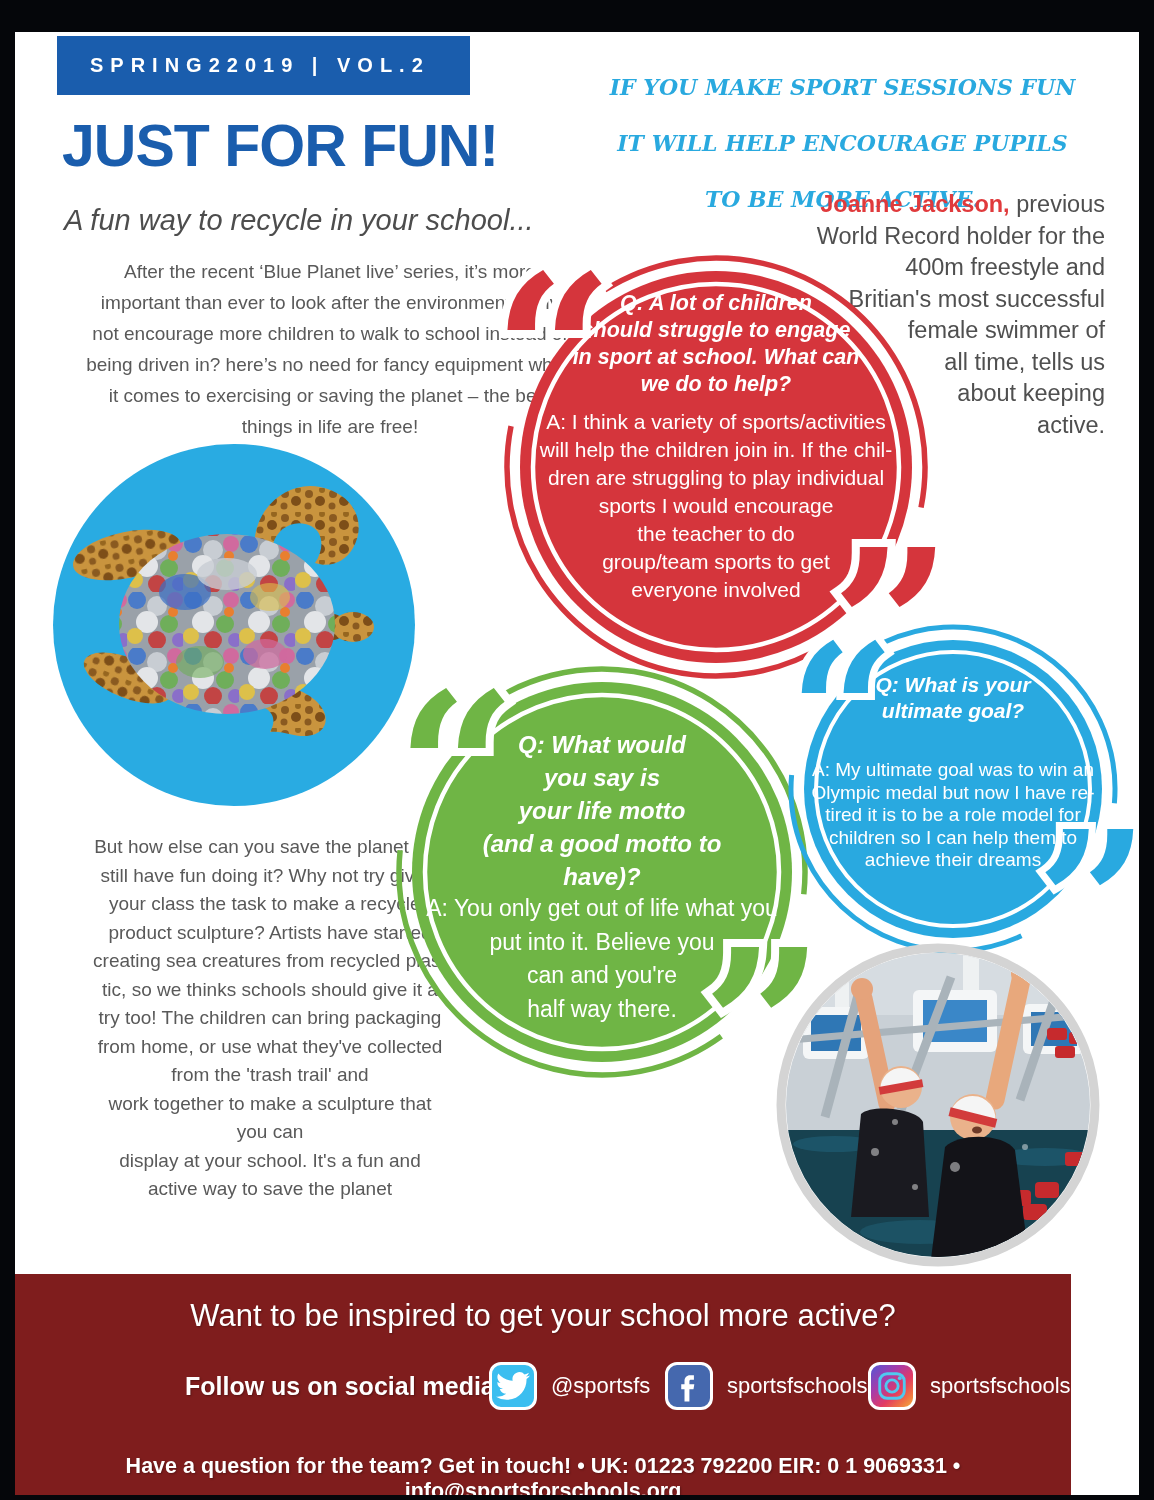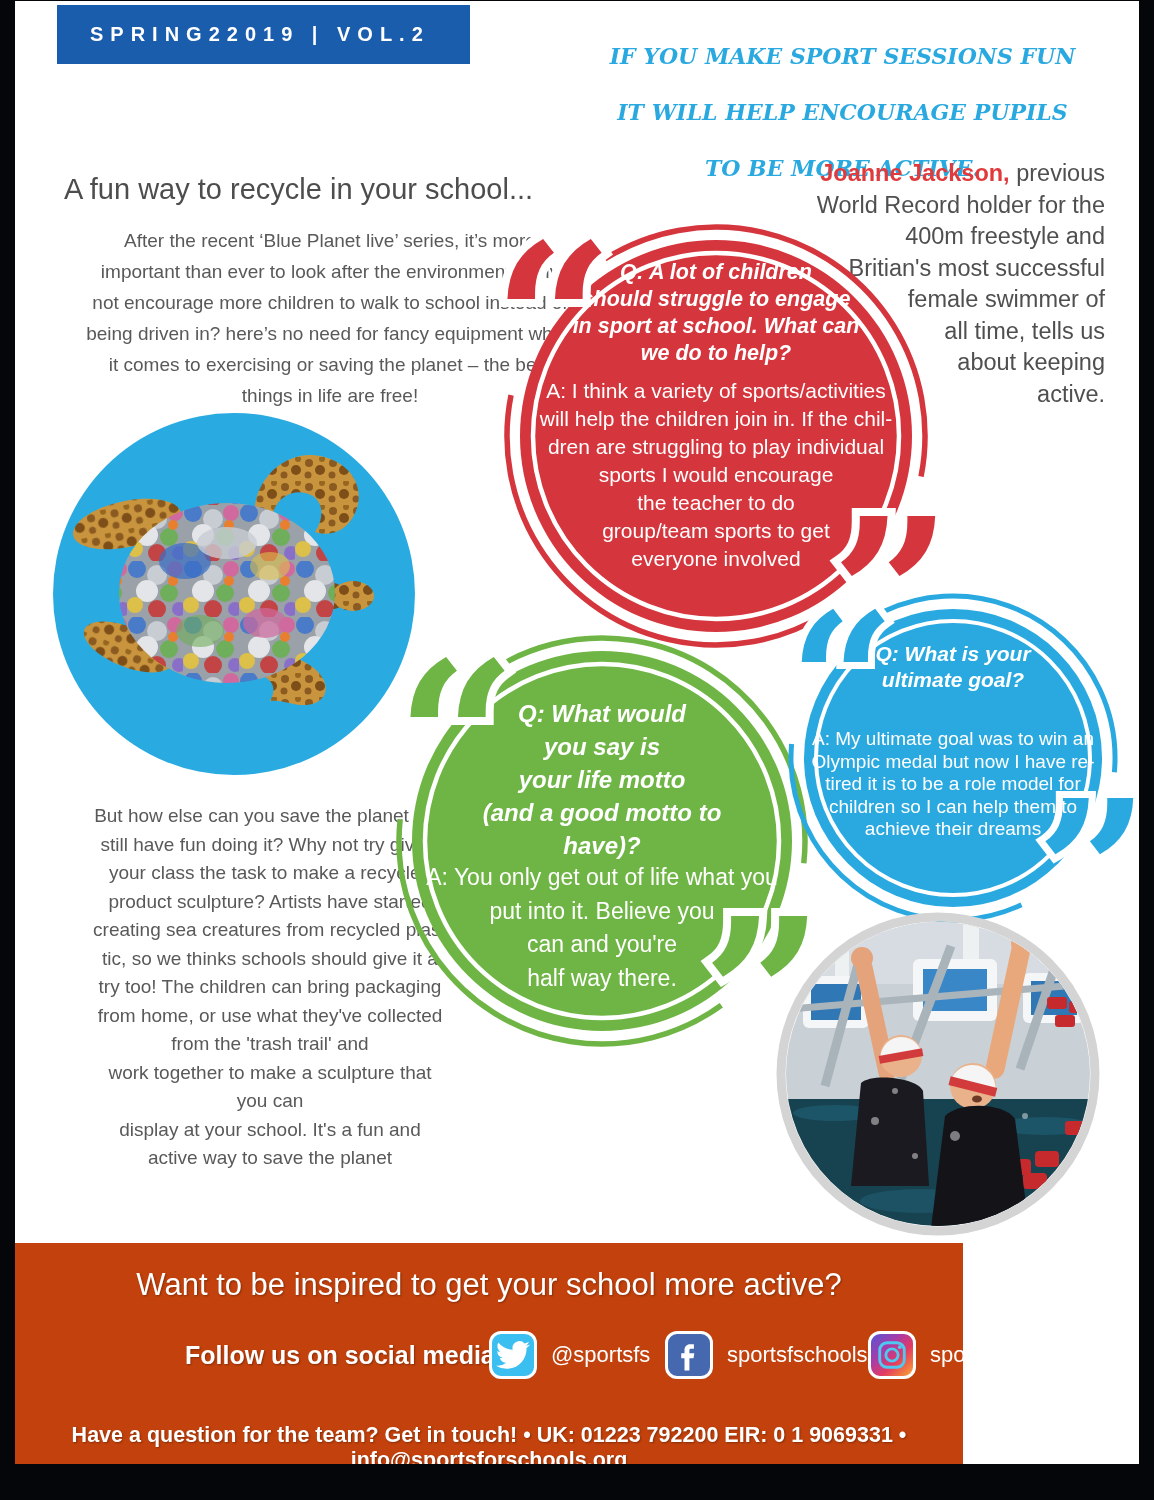--- a/index.html
+++ b/index.html
@@ -1,43 +1,43 @@
 <!DOCTYPE html>
 <html><head>
 <meta charset="utf-8">
 <style>
   html,body{margin:0;padding:0;background:#222;}
   .canvas{position:relative;width:1154px;height:1500px;background:#05060a;
           font-family:"Liberation Sans",sans-serif;overflow:hidden;}
-  .page{position:absolute;left:15px;top:1px;width:1124px;height:1463px;background:#ffffff;overflow:hidden;}
+  .page{position:absolute;left:15px;top:32px;width:1124px;height:1463px;background:#ffffff;overflow:hidden;}
   .abs{position:absolute;}
   .banner{left:42px;top:4px;width:413px;height:59px;background:#1A5DAD;color:#fff;
           font-weight:bold;font-size:20px;letter-spacing:7px;display:flex;align-items:center;
           padding-left:33px;box-sizing:border-box;}
   .title{left:47px;top:80px;font-size:59px;font-weight:bold;color:#1A5DAD;letter-spacing:-1px;}
-  .subtitle{left:49px;top:172px;font-size:29px;color:#4d4d4d;}
+  .subtitle{left:49px;top:172px;font-size:29px;font-style:italic;color:#4d4d4d;}
   .para{color:#595959;font-size:19px;white-space:pre-line;text-align:center;}
   .para1{left:45px;top:224px;width:540px;line-height:31px;}
   .para2{left:45px;top:801px;width:420px;line-height:28.5px;}
   .headline{left:540px;top:27px;width:575px;text-align:center;font-family:"DejaVu Serif",serif;
             font-style:italic;font-weight:bold;font-size:22px;line-height:56px;color:#29A9DF;
             white-space:pre-line;}
   .joanne{top:157px;right:34px;width:340px;text-align:right;font-size:23.5px;line-height:31.5px;
           color:#4f4f4f;white-space:pre-line;}
   .joanne .name{color:#E03A3C;font-weight:bold;}
   .gfx{left:0;top:0;z-index:2;}
   .btxt{position:absolute;color:#fff;text-align:center;white-space:pre-line;z-index:3;}
   .q{font-weight:bold;font-style:italic;}
   .rq{left:521px;top:258px;width:360px;font-size:21.5px;line-height:27px;}
   .ra{left:501px;top:376px;width:400px;font-size:21px;line-height:28px;}
   .gq{left:427px;top:696px;width:320px;font-size:24px;line-height:33px;}
   .ga{left:372px;top:860px;width:430px;font-size:23px;line-height:33.5px;}
   .bq{left:808px;top:640px;width:260px;font-size:21px;line-height:25.5px;}
   .ba{left:778px;top:711px;width:320px;font-size:19px;line-height:22.5px;margin-top:16px;}
-  .footer{left:0;top:1242px;width:948px;height:221px;background:#c2410c;color:#fff;z-index:4;}
+  .footer{left:0;top:1242px;width:1056px;height:221px;background:#7f1d1d;color:#fff;z-index:4;}
   .fhead{position:absolute;top:24px;width:100%;text-align:center;font-size:31px;
          text-shadow:1px 1px 2px rgba(0,0,0,.3);}
   .social{position:absolute;top:88px;left:0;width:100%;height:52px;}
   .flabel{position:absolute;left:170px;top:10px;font-size:25px;font-weight:bold;
           text-shadow:1px 1px 2px rgba(0,0,0,.3);}
   .icon{position:absolute;width:48px;height:48px;border:3px solid #fff;border-radius:12px;
         box-sizing:border-box;top:0;display:flex;align-items:center;justify-content:center;}
   .tw{left:474px;background:#3BBEF0;}
   .fb{left:650px;background:#4568AE;}
   .ig{left:853px;background:linear-gradient(135deg,#5356d6 0%,#a83ba8 35%,#e23b63 62%,#f07244 82%,#f3ae3c 100%);}
@@ -48,20 +48,21 @@
 </style>
 </head>
 <body>
 
 <div class="canvas">
  <div class="page">
 
   <div class="abs banner">
     <span>SPRING22019 | VOL.2</span>
   </div>
+  <div class="abs title">JUST FOR FUN!</div>
   <div class="abs subtitle">A fun way to recycle in your school...</div>
   <div class="abs para para1">After the recent ‘Blue Planet live’ series, it’s more
 important than ever to look after the environment. Why
 not encourage more children to walk to school instead of
 being driven in? here’s no need for fancy equipment when
 it comes to exercising or saving the planet – the best
 things in life are free!</div>
   <div class="abs para para2">But how else can you save the planet and
 still have fun doing it? Why not try giving
 your class the task to make a recycled

